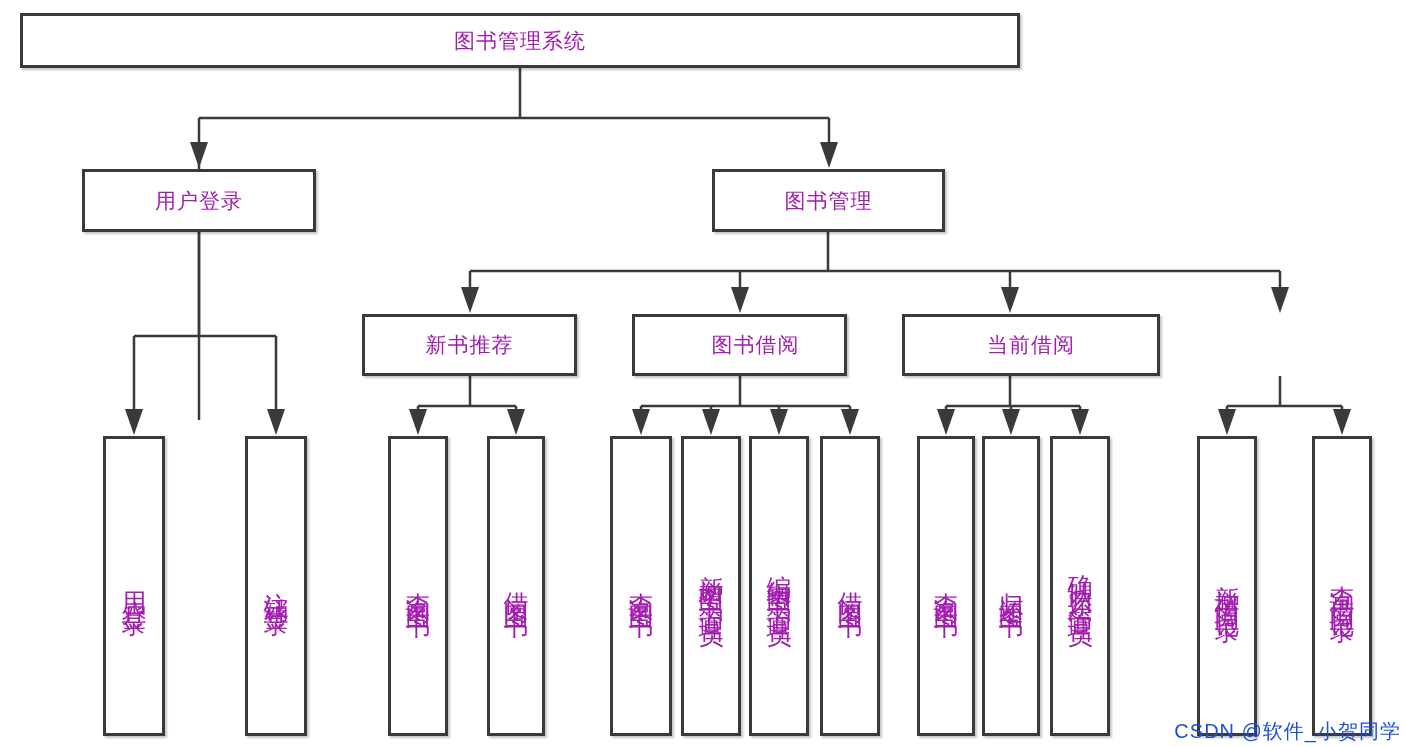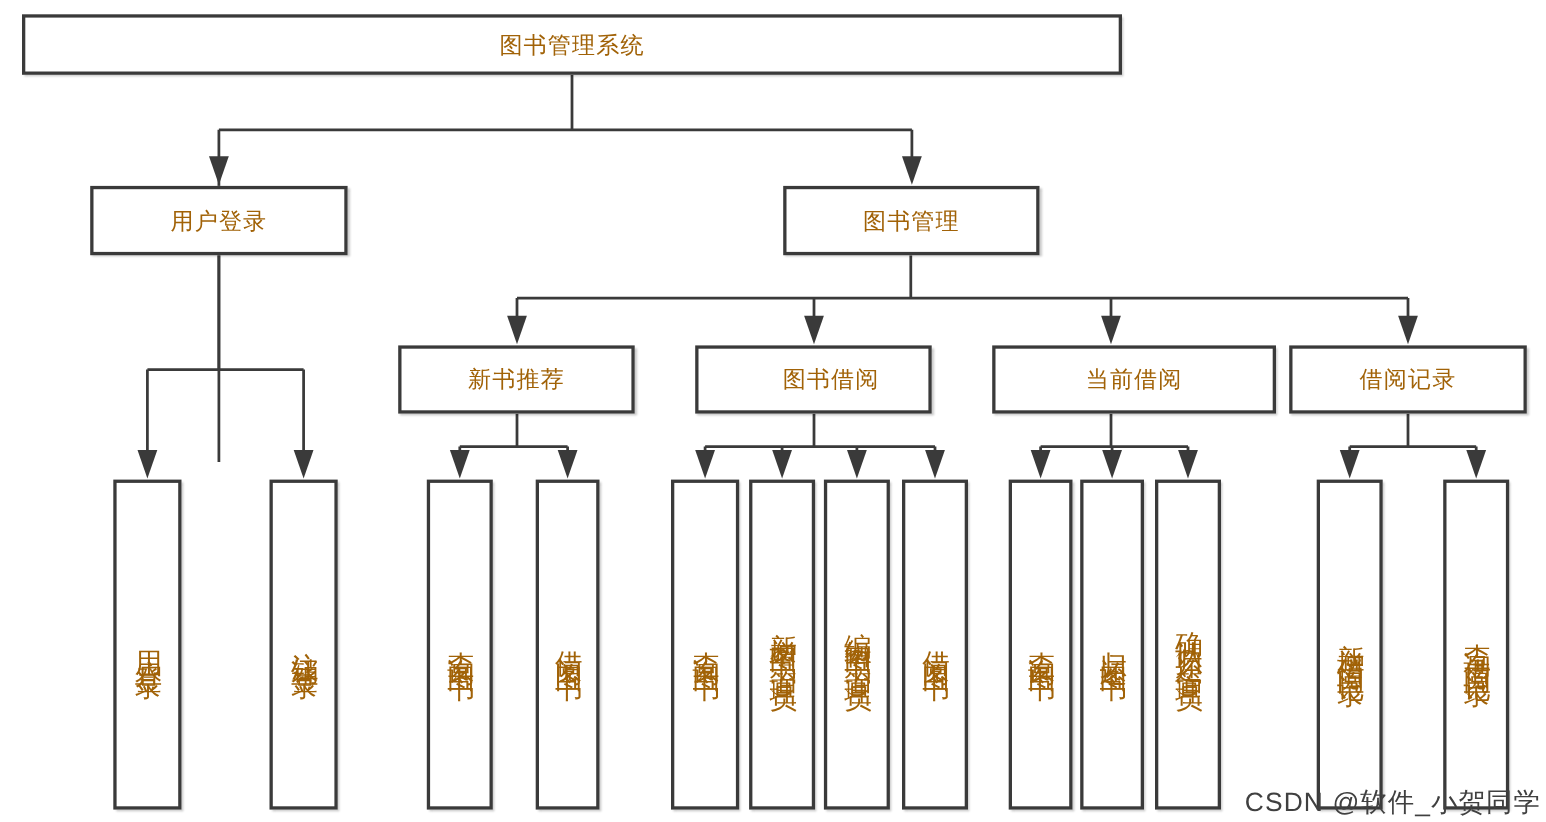--- a/index.html
+++ b/index.html
@@ -25,21 +25,21 @@
   .node {
     position: absolute;
     box-sizing: border-box;
     background: #ffffff;
     border: 3px solid #3a3a3a;
     box-shadow: 2px 2px 2px rgba(0,0,0,0.22);
     display: flex;
     align-items: center;
     justify-content: center;
     z-index: 2;
-    color: #a16207;
+    color: #a21caf;
   }
   .hnode { font-size: 21px; letter-spacing: 1px; }
   .leaf {
     top: 436px;
     height: 300px;
     font-size: 25px;
   }
   .vtext {
     writing-mode: vertical-rl;
     text-orientation: mixed;
@@ -66,22 +66,22 @@
   .l-c3 { left: 820px;  width: 60px; }
   .l-d0 { left: 917px;  width: 58px; }
   .l-d1 { left: 982px;  width: 58px; }
   .l-d2 { left: 1050px; width: 60px; }
   .l-e0 { left: 1197px; width: 60px; }
   .l-e1 { left: 1312px; width: 60px; }
   .watermark {
     position: absolute;
     right: 4px;
     bottom: 2px;
-    font-size: 24px;
-    color: #404040;
+    font-size: 20px;
+    color: #1d4ed8;
     z-index: 5;
     letter-spacing: 1px;
   }
 </style>
 </head>
 <body>
 
 <div id="canvas">
 
   <svg id="wires" viewBox="0 0 1405 747" xmlns="http://www.w3.org/2000/svg">
@@ -130,23 +130,20 @@
 
   <div class="node hnode b-bookmgmt">
     <span>图书管理</span>
   </div>
   <div class="node hnode b-s1">
     <span>图书借阅</span>
   </div>
   <div class="node hnode b-s2">
     <span>当前借阅</span>
   </div>
-  <div class="node hnode b-s3">
-    <span>借阅记录</span>
-  </div>
 
   <div class="node leaf l-a0">
     <span class="vtext">用户登录</span>
   </div>
   <div class="node leaf l-a1">
     <span class="vtext">注销登录</span>
   </div>
 
   <div class="node leaf l-b0">
     <span class="vtext">查询图书</span>

